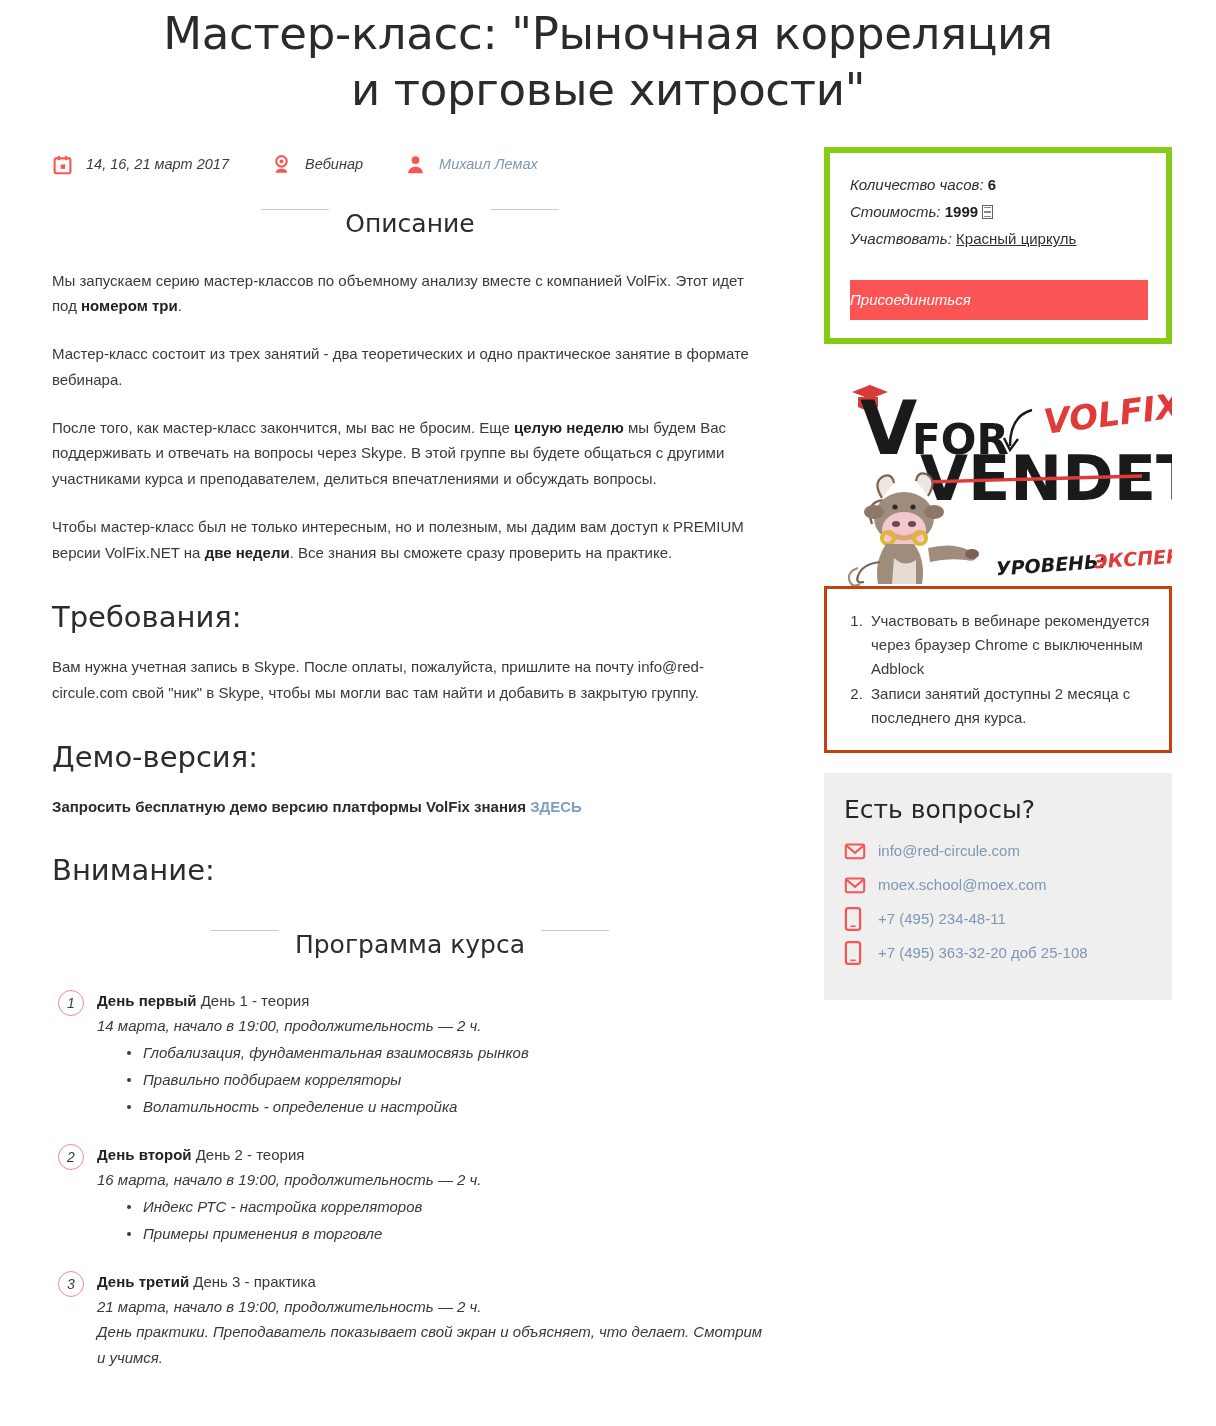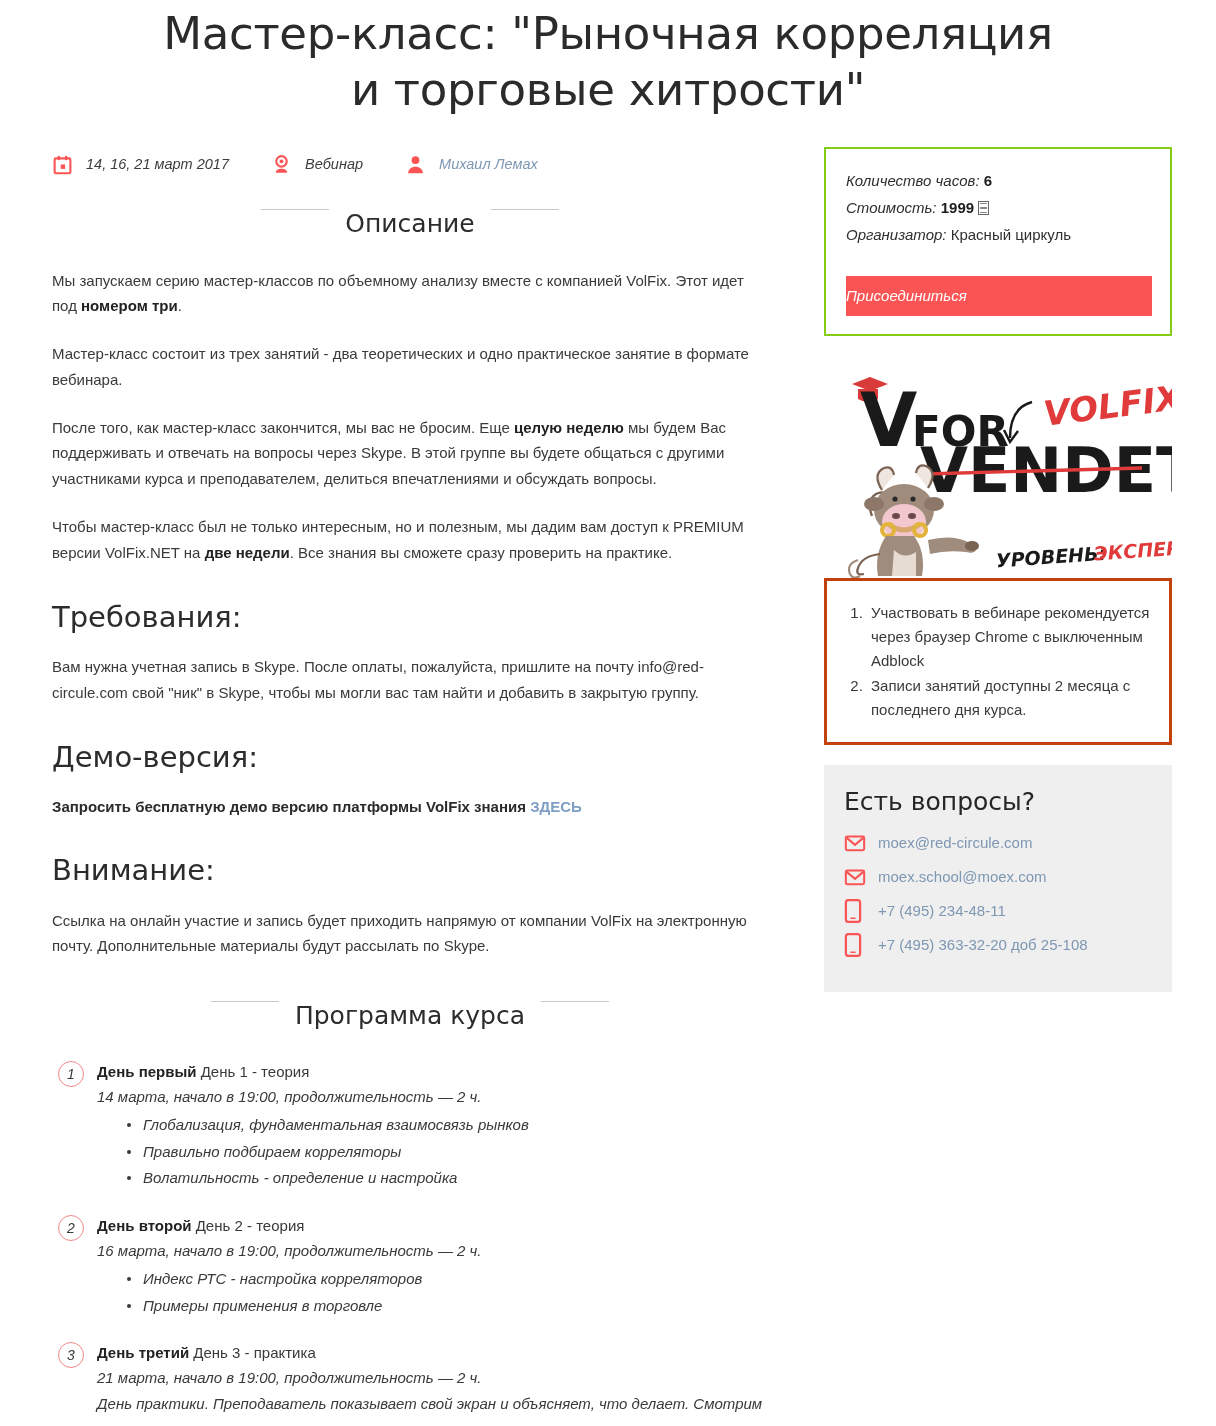--- a/index.html
+++ b/index.html
@@ -168,32 +168,32 @@
     content: "";
     position: absolute;
     left: 0; top: 11px;
     width: 4px; height: 4px;
     border-radius: 50%;
     background: #3a3a3a;
   }
 
   
   .card {
-    border: 2px solid #84cc16;
+    border: 6px solid #84cc16;
     background: #fff;
     padding: 18px 18px 18px 20px;
   }
   .info-line {
     font-size: 15px;
     color: #2f2f2f;
     line-height: 1.82;
     font-style: italic;
   }
   .info-line .val { font-style: normal; font-weight: 700; color: #1c1c1c; }
-  .info-line .val-plain { font-style: normal; font-weight: 400; color: #2f2f2f; }
+  .info-line .val-plain { font-style: normal; font-weight: 400; color: #2f2f2f; text-decoration: underline; }
   .tofu {
     display: inline-block;
     width: 11px; height: 14px;
     border: 1px solid #666;
     vertical-align: -2px;
     position: relative;
     font-size: 0;
   }
   .tofu::before, .tofu::after {
     content: "";
@@ -332,21 +332,20 @@
           <p class="body"><span>Чтобы мастер-класс был не только интересным, но и полезным, мы дадим вам доступ к PREMIUM версии VolFix.NET на </span><b>две недели</b><span>. Все знания вы сможете сразу проверить на практике.</span></p>
         </div>
 
       <h2 class="sub">Требования:</h2>
       <p class="body">Вам нужна учетная запись в Skype. После оплаты, пожалуйста, пришлите на почту info@red-circule.com свой "ник" в Skype, чтобы мы могли вас там найти и добавить в закрытую группу.</p>
 
       <h2 class="sub">Демо-версия:</h2>
       <p class="demo-line"><span>Запросить бесплатную демо версию платформы VolFix знания </span><a href="#">ЗДЕСЬ</a></p>
 
       <h2 class="sub">Внимание:</h2>
-      <p class="body">Ссылка на онлайн участие и запись будет приходить напрямую от компании VolFix на электронную почту. Дополнительные материалы будут рассылать по Skype.</p>
 
       <div class="sec-head" style="margin-top:42px;">
         <span class="rule"></span>
         <span class="sec-title">Программа курса</span>
         <span class="rule"></span>
       </div>
 
       <div class="program" id="program-list">
           <div class="prog-item">
             <div class="prog-num">1</div>
@@ -383,21 +382,21 @@
         <div class="info-line">
           <span>Количество часов:</span>
           <span class="val">6</span>
         </div>
         <div class="info-line">
           <span>Стоимость:</span>
           <span class="val">1999</span>
           <span class="tofu"></span>
         </div>
         <div class="info-line">
-          <span>Организатор:</span>
+          <span>Участвовать:</span>
           <span class="val-plain">Красный циркуль</span>
         </div>
         <button class="join-btn">Присоединиться</button>
       </div>
 
       <div class="promo">
         <svg viewBox="0 0 348 214" width="348" height="214">
 
           <g>
             <path d="M28 20 l18 -7 l18 7 l-18 7 z" fill="#d93b3b"></path>
@@ -459,21 +458,21 @@
       <div class="questions-card">
         <div class="q-title">Есть вопросы?</div>
         <div id="contacts">
             <div class="contact">
               <span class="ico">
                 <svg width="22" height="22" viewBox="0 0 24 24" fill="none">
                   <rect x="2" y="5" width="20" height="15" rx="1.6" stroke="#fb5454" stroke-width="2.2"></rect>
                   <path d="M3 6.4 L12 14 L21 6.4" stroke="#fb5454" stroke-width="2.2" fill="none"></path>
                 </svg>
               </span>
-              <a class="txt" href="#">moex@red-circule.com</a>
+              <a class="txt" href="#">info@red-circule.com</a>
             </div>
             <div class="contact">
               <span class="ico">
                 <svg width="22" height="22" viewBox="0 0 24 24" fill="none">
                   <rect x="2" y="5" width="20" height="15" rx="1.6" stroke="#fb5454" stroke-width="2.2"></rect>
                   <path d="M3 6.4 L12 14 L21 6.4" stroke="#fb5454" stroke-width="2.2" fill="none"></path>
                 </svg>
               </span>
               <a class="txt" href="#">moex.school@moex.com</a>
             </div>

